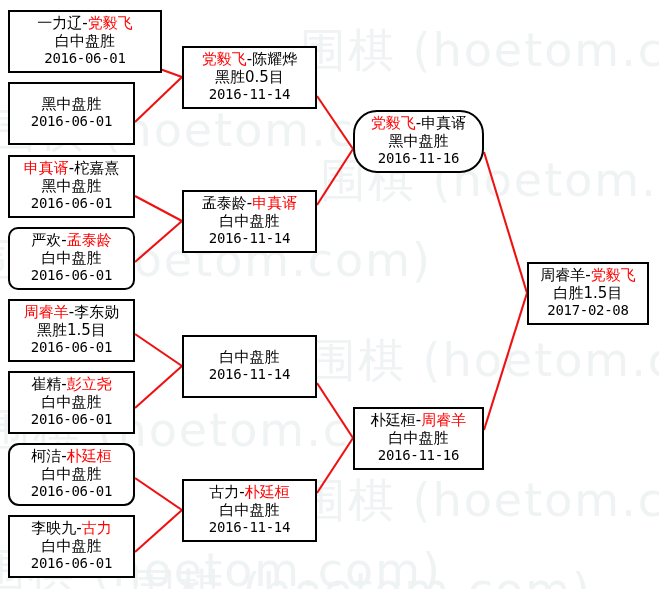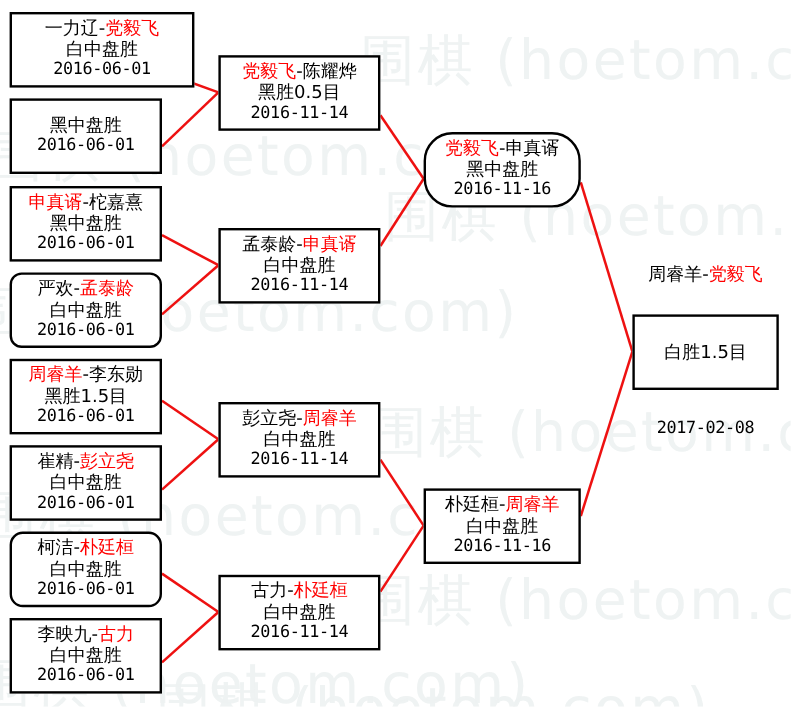--- a/index.html
+++ b/index.html
@@ -168,39 +168,38 @@
         <div class="match-players"><span class="winner">党毅飞</span><span class="sep">-</span><span class="">陈耀烨</span></div>
         <div class="match-result">黑胜0.5目</div>
         <div class="match-date">2016-11-14</div>
       </div>
       <div class="match-box" style="left: 182px; top: 190px; width: 135px; height: 63px;">
         <div class="match-players"><span class="">孟泰龄</span><span class="sep">-</span><span class="winner">申真谞</span></div>
         <div class="match-result">白中盘胜</div>
         <div class="match-date">2016-11-14</div>
       </div>
       <div class="match-box" style="left: 182px; top: 335px; width: 135px; height: 63px;">
-        <div class="match-players"><span class="">彭立尧</span><span class="sep">-</span><span class="winner">周睿羊</span></div>
         <div class="match-result">白中盘胜</div>
         <div class="match-date">2016-11-14</div>
       </div>
       <div class="match-box" style="left: 182px; top: 479px; width: 135px; height: 63px; text-align: right;">
         <div class="match-players"><span class="">古力</span><span class="sep">-</span><span class="winner">朴廷桓</span></div>
         <div class="match-result">白中盘胜</div>
         <div class="match-date">2016-11-14</div>
       </div>
       <div class="match-box" style="left: 353px; top: 110px; width: 131px; height: 63px; border-radius: 24px;">
         <div class="match-players"><span class="winner">党毅飞</span><span class="sep">-</span><span class="">申真谞</span></div>
         <div class="match-result">黑中盘胜</div>
         <div class="match-date">2016-11-16</div>
       </div>
       <div class="match-box" style="left: 353px; top: 407px; width: 131px; height: 63px;">
         <div class="match-players"><span class="">朴廷桓</span><span class="sep">-</span><span class="winner">周睿羊</span></div>
         <div class="match-result">白中盘胜</div>
         <div class="match-date">2016-11-16</div>
       </div>
-      <div class="match-box" style="left: 527px; top: 262px; width: 122px; height: 63px; gap: 47px;">
+      <div class="match-box" style="left: 527px; top: 262px; width: 122px; height: 63px;">
         <div class="match-players"><span class="">周睿羊</span><span class="sep">-</span><span class="winner">党毅飞</span></div>
         <div class="match-result">白胜1.5目</div>
         <div class="match-date">2017-02-08</div>
       </div>
     </div>
 
 </div>
 
 </body></html>

